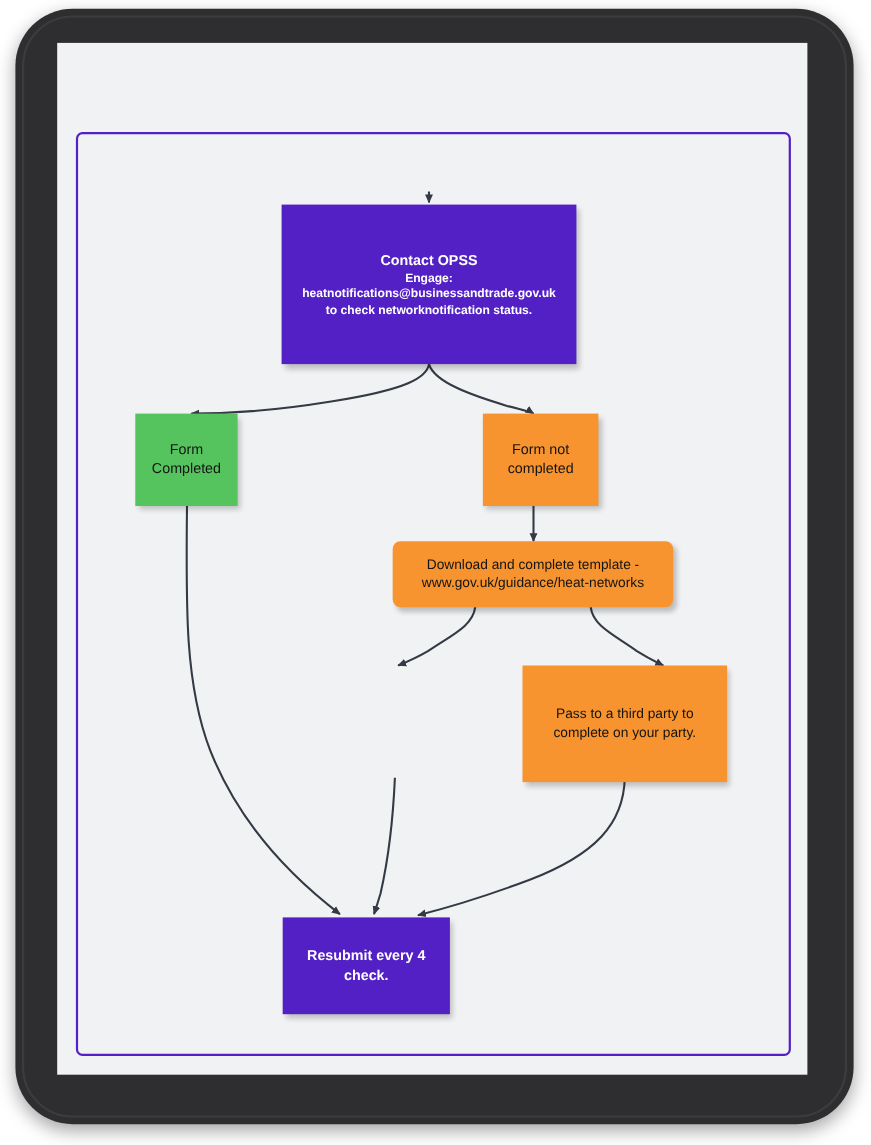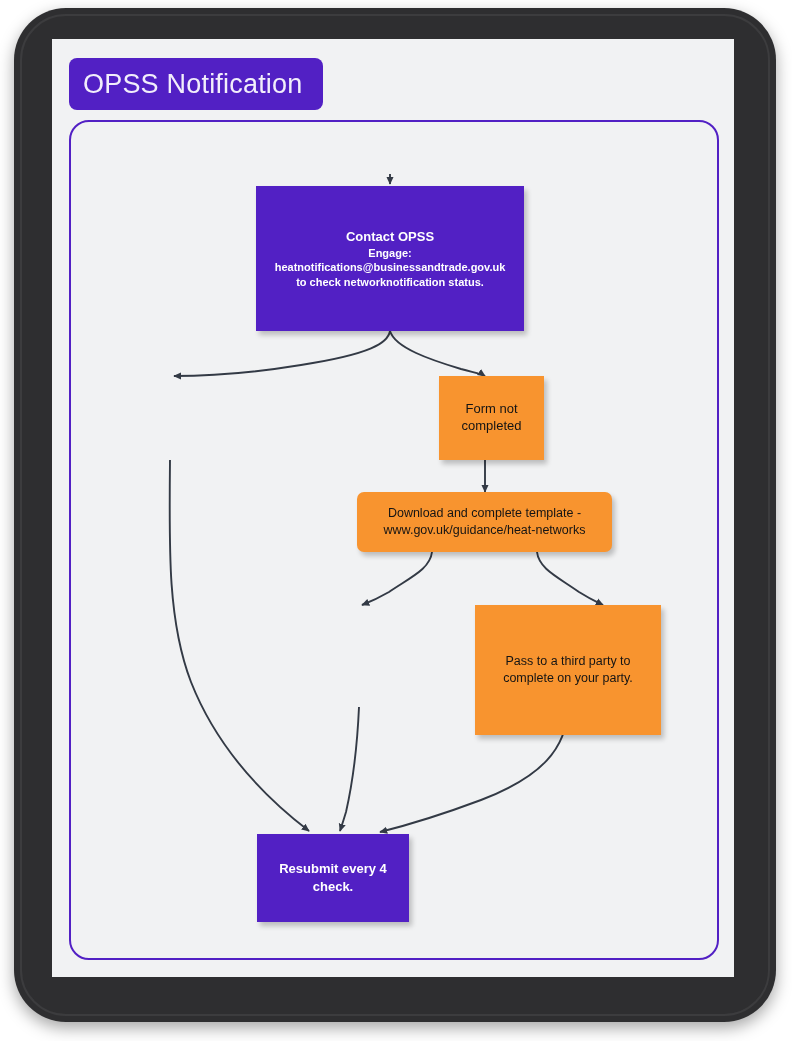--- a/index.html
+++ b/index.html
@@ -58,21 +58,21 @@
     line-height: 1;
     letter-spacing: .2px;
   }
 
   
   .diagram-box {
     position: absolute;
     left: 17px; top: 81px;
     width: 650px; height: 840px;
     border: 2px solid #5220c4;
-    border-radius: 20px;
+    border-radius: 6px;
     background: #f1f2f3;
     overflow: hidden;
   }
 
   .svg-layer { position: absolute; left: 0; top: 0; }
 
   
   .node {
     position: absolute;
     display: flex;
@@ -105,39 +105,36 @@
     left: 286px; top: 370px; width: 255px; height: 60px;
     font-size: 12.5px; line-height: 1.35;
     border-radius: 7px;
     justify-content: center;
   }
   .n-complete-self {
     left: 196px; top: 483px; width: 185px; height: 102px;
     font-size: 12.5px; line-height: 1.38;
   }
   .n-third-party {
-    left: 404px; top: 483px; width: 186px; height: 130px;
+    left: 404px; top: 483px; width: 186px; height: 106px;
     font-size: 12.5px; line-height: 1.38;
   }
   .n-resubmit {
     left: 186px; top: 712px; width: 152px; height: 88px;
     font-size: 13px; line-height: 1.35;
   }
 </style>
 </head>
 <body>
 
 <div id="app">
 
   <div class="device-frame">
     <div class="device-screen">
 
-      <div class="title-chip">
-        <span class="title-text">OPSS Notification</span>
-      </div>
 
       <div class="diagram-box">
 
         <svg class="svg-layer" width="650" height="840" viewBox="0 0 650 840">
           <defs>
             <marker id="ah" markerWidth="9" markerHeight="9" refX="7.2" refY="4.2" orient="auto" markerUnits="userSpaceOnUse">
               <path d="M0,0.6 L8,4.2 L0,7.8 z" fill="#333a45"></path>
             </marker>
           </defs>
           <g fill="none" stroke="#333a45" stroke-width="1.9" marker-end="url(#ah)">
@@ -164,20 +161,26 @@
 
         <div class="node node-purple n-contact">
           <div class="label">
             <span class="head">Contact OPSS</span>
             <span>Engage:</span><br>
             <span>heatnotifications@businessandtrade.gov.uk</span><br>
             <span>to check networknotification status.</span>
           </div>
         </div>
 
+        <div class="node node-green n-form-completed">
+          <div class="label">
+            <span>Form</span><br>
+            <span>Completed</span>
+          </div>
+        </div>
 
         <div class="node node-orange n-form-not">
           <div class="label">
             <span>Form not</span><br>
             <span>completed</span>
           </div>
         </div>
 
         <div class="node node-orange n-download">
           <div class="label">

